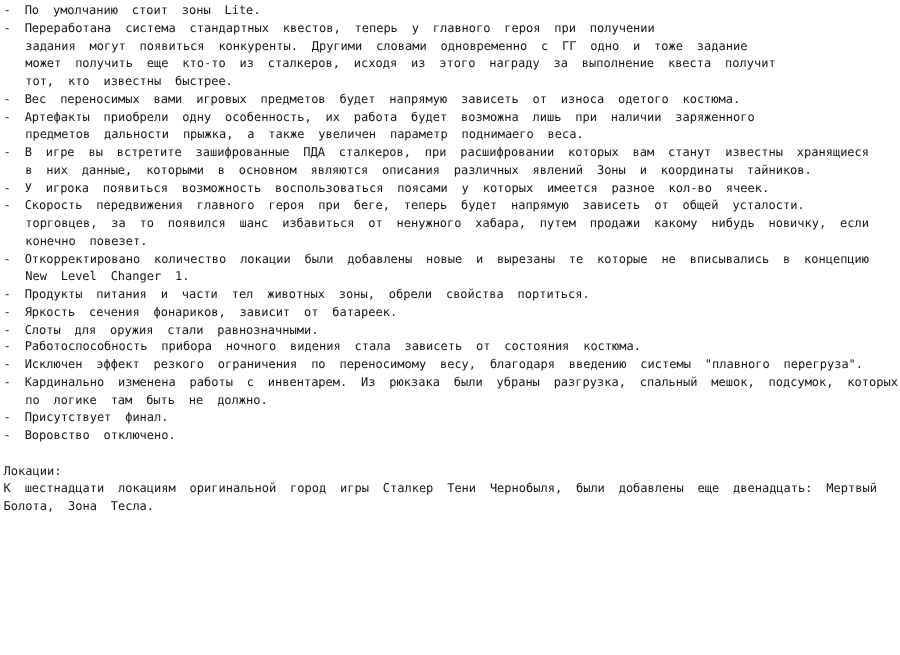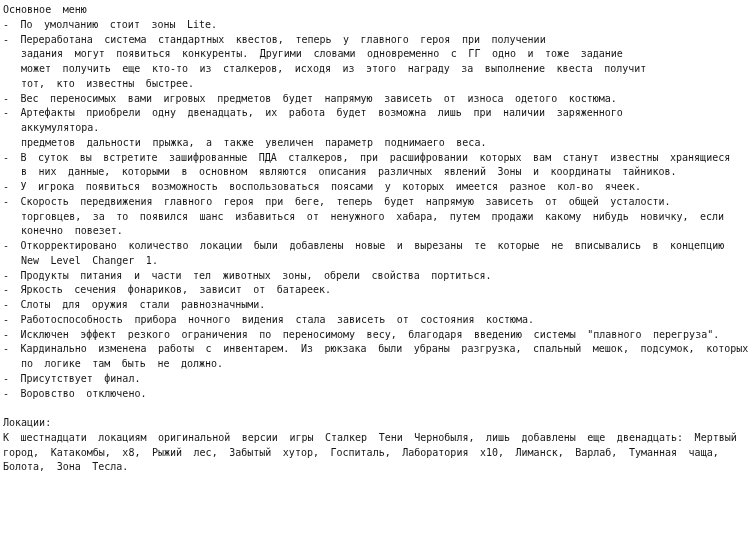--- a/index.html
+++ b/index.html
@@ -34,31 +34,29 @@
   .blank {
     height: 14.75px;
   }
 </style>
 </head>
 <body>
 
 <div class="doc">
 
   <section>
-    <div class="line">Основное меню</div>
     <div class="line">- По умолчанию стоит зоны Lite.</div>
     <div class="line">- Переработана система стандартных квестов, теперь у главного героя при получении</div>
     <div class="line indent">задания могут появиться конкуренты. Другими словами одновременно с ГГ одно и тоже задание</div>
     <div class="line indent">может получить еще кто-то из сталкеров, исходя из этого награду за выполнение квеста получит</div>
     <div class="line indent">тот, кто известны быстрее.</div>
     <div class="line">- Вес переносимых вами игровых предметов будет напрямую зависеть от износа одетого костюма.</div>
-    <div class="line">- Артефакты приобрели одну двенадцать, их работа будет возможна лишь при наличии заряженного</div>
-    <div class="line indent">аккумулятора.</div>
+    <div class="line">- Артефакты приобрели одну особенность, их работа будет возможна лишь при наличии заряженного</div>
     <div class="line indent">предметов дальности прыжка, а также увеличен параметр поднимаего веса.</div>
-    <div class="line">- В суток вы встретите зашифрованные ПДА сталкеров, при расшифровании которых вам станут известны хранящиеся</div>
+    <div class="line">- В игре вы встретите зашифрованные ПДА сталкеров, при расшифровании которых вам станут известны хранящиеся</div>
     <div class="line indent">в них данные, которыми в основном являются описания различных явлений Зоны и координаты тайников.</div>
     <div class="line">- У игрока появиться возможность воспользоваться поясами у которых имеется разное кол-во ячеек.</div>
     <div class="line">- Скорость передвижения главного героя при беге, теперь будет напрямую зависеть от общей усталости.</div>
     <div class="line indent">торговцев, за то появился шанс избавиться от ненужного хабара, путем продажи какому нибудь новичку, если</div>
     <div class="line indent">конечно повезет.</div>
     <div class="line">- Откорректировано количество локации были добавлены новые и вырезаны те которые не вписывались в концепцию</div>
     <div class="line indent">New Level Changer 1.</div>
     <div class="line">- Продукты питания и части тел животных зоны, обрели свойства портиться.</div>
     <div class="line">- Яркость сечения фонариков, зависит от батареек.</div>
     <div class="line">- Слоты для оружия стали равнозначными.</div>
@@ -67,18 +65,17 @@
     <div class="line">- Кардинально изменена работы с инвентарем. Из рюкзака были убраны разгрузка, спальный мешок, подсумок, которых</div>
     <div class="line indent">по логике там быть не должно.</div>
     <div class="line">- Присутствует финал.</div>
     <div class="line">- Воровство отключено.</div>
   </section>
 
   <div class="line blank"></div>
 
   <section>
     <div class="line">Локации:</div>
-    <div class="line">К шестнадцати локациям оригинальной версии игры Сталкер Тени Чернобыля, лишь добавлены еще двенадцать: Мертвый</div>
-    <div class="line">город, Катакомбы, х8, Рыжий лес, Забытый хутор, Госпиталь, Лаборатория х10, Лиманск, Варлаб, Туманная чаща,</div>
+    <div class="line">К шестнадцати локациям оригинальной город игры Сталкер Тени Чернобыля, были добавлены еще двенадцать: Мертвый</div>
     <div class="line">Болота, Зона Тесла.</div>
   </section>
 
 </div>
 
 </body></html>

